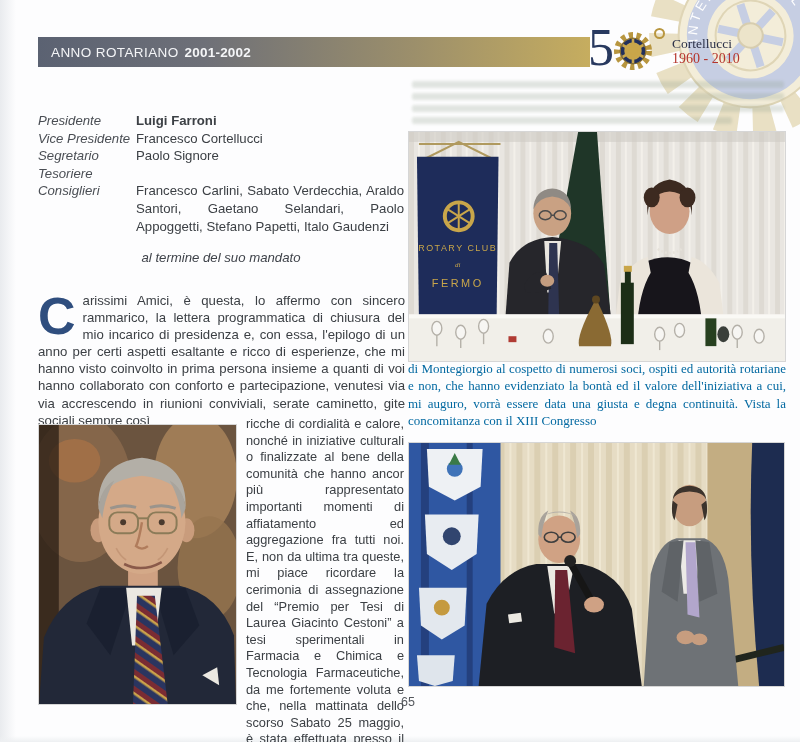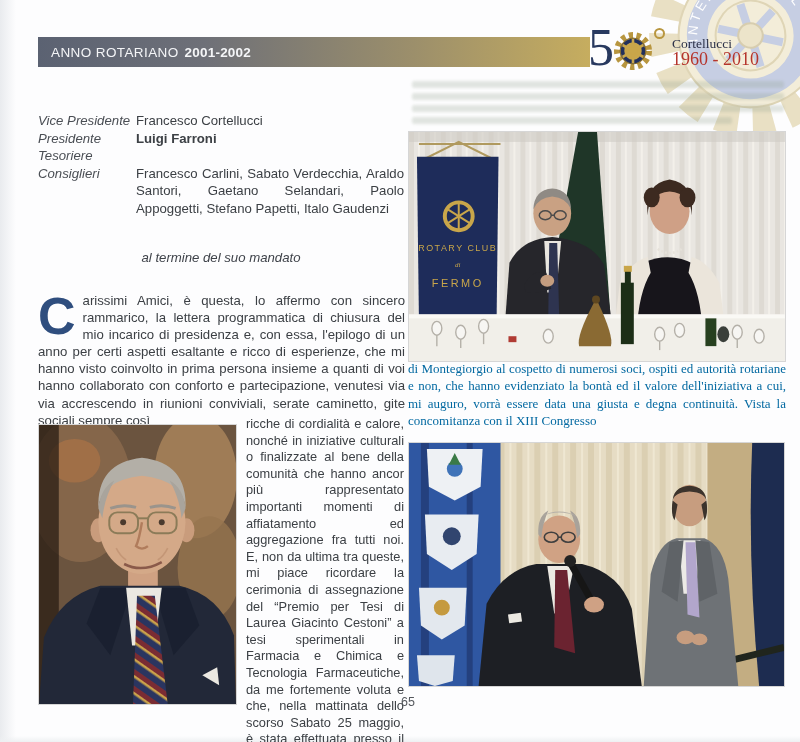--- a/index.html
+++ b/index.html
@@ -16,21 +16,21 @@
         display:flex;align-items:center;padding-left:13px;color:#f4f5f7;font-size:13.5px;letter-spacing:.4px;}
   .header-bar .bold{font-weight:bold;margin-left:6px;letter-spacing:.2px;}
 
   
   .anniv{position:absolute;left:588px;top:25px;display:flex;align-items:flex-start;}
   .anniv-5{font-family:"Liberation Serif",serif;color:#28395f;font-size:52px;line-height:46px;}
   .anniv-gear{width:40px;height:40px;margin:6px 0 0 -1px;}
   .anniv-degree{width:7px;height:7px;border:2px solid #b8963f;border-radius:50%;margin:3px 0 0 1px;}
   .anniv-text{margin:11px 0 0 7px;font-family:"Liberation Serif",serif;}
   .anniv-label{color:#2c3148;font-size:13.5px;line-height:15px;}
-  .anniv-years{color:#b5342c;font-size:18px;line-height:16px;}
+  .anniv-years{color:#b5342c;font-size:14px;line-height:16px;}
 
   .corner-gear{position:absolute;right:-58px;top:-72px;width:215px;height:215px;opacity:.55;}
 
   
   .bleed{position:absolute;left:412px;top:81px;width:372px;display:flex;flex-direction:column;gap:5px;
         filter:blur(1.4px);opacity:.8;}
   .bleed div{height:7px;background:rgba(146,162,144,.34);border-radius:2px;}
   .bleed div:nth-child(4){width:86%;}
 
   
@@ -117,26 +117,30 @@
 
   <div class="bleed">
     <div></div>
       <div></div>
       <div></div>
       <div></div>
   </div>
 
   <div class="officers">
     <div class="orow">
+      <span class="olabel">Presidente</span>
+      <span class="ovalue bold">Luigi Farroni</span>
+    </div>
+    <div class="orow">
       <span class="olabel">Vice Presidente</span>
       <span class="ovalue">Francesco Cortellucci</span>
     </div>
     <div class="orow">
-      <span class="olabel">Presidente</span>
-      <span class="ovalue bold">Luigi Farroni</span>
+      <span class="olabel">Segretario</span>
+      <span class="ovalue">Paolo Signore</span>
     </div>
     <div class="orow">
       <span class="olabel">Tesoriere</span>
     </div>
     <div class="orow">
       <span class="olabel">Consiglieri</span>
       <span class="ovalue justify">Francesco Carlini, Sabato Verdecchia, Araldo Santori, Gaetano Selandari, Paolo Appoggetti, Stefano Papetti, Italo Gaudenzi</span>
     </div>
   </div>
 

